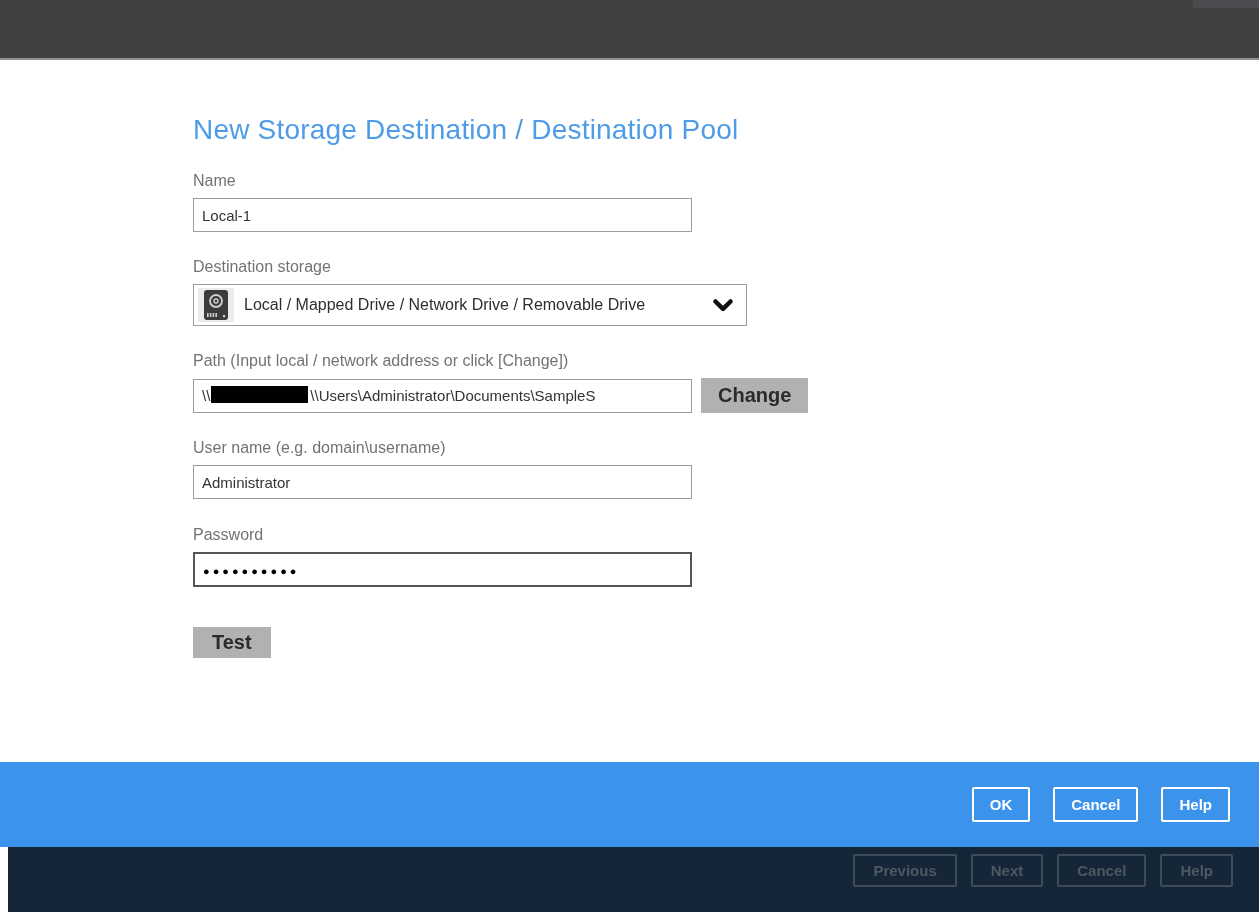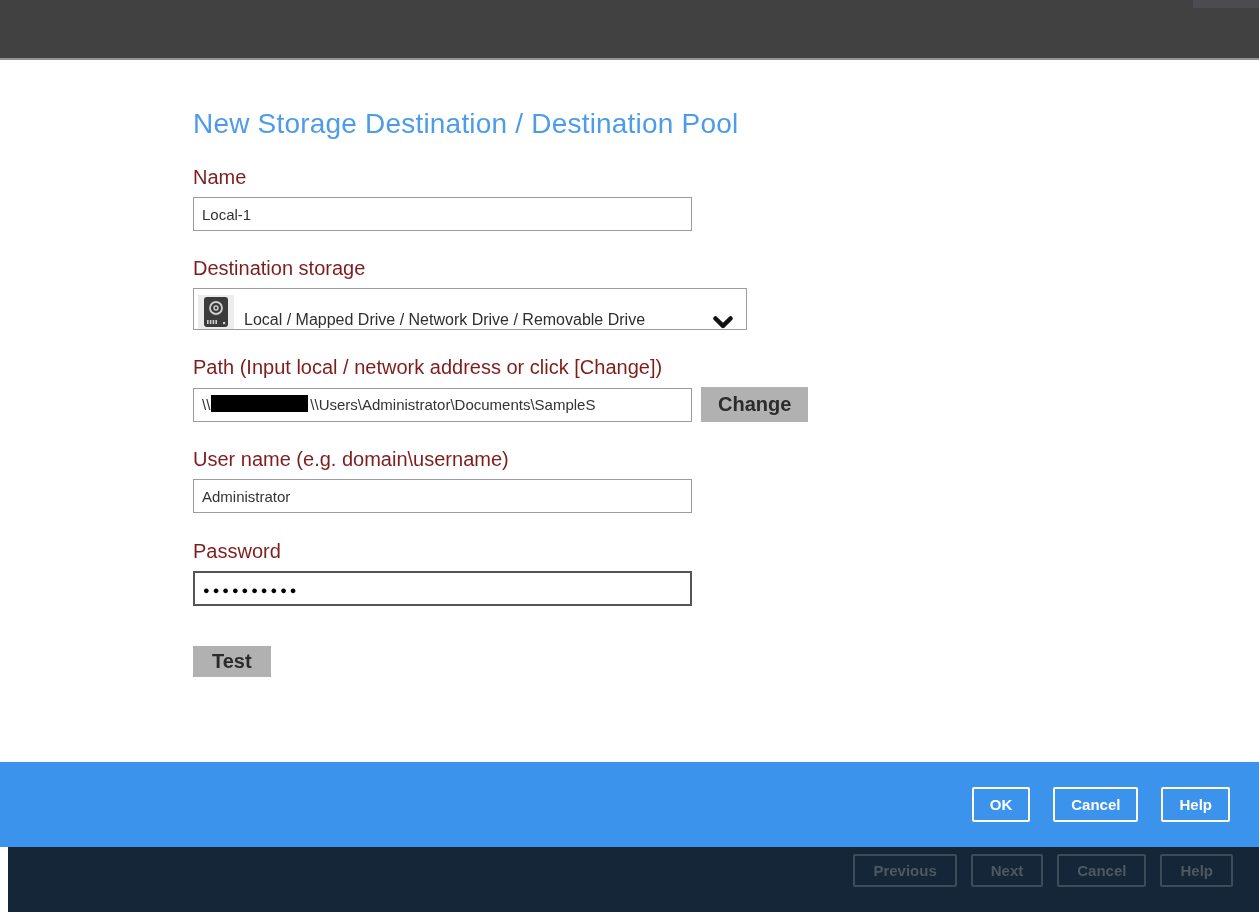--- a/index.html
+++ b/index.html
@@ -16,46 +16,46 @@
     position:absolute; top:0; left:0; right:0;
     height:60px; background:#414141;
     border-bottom:2px solid #929292;
   }
   .scroll-stub {
     position:absolute; top:0; right:0;
     width:66px; height:8px; background:#4b4b50;
   }
 
   
-  .content { position:absolute; top:62px; left:193px; width:900px; }
+  .content { position:absolute; top:68px; left:193px; width:900px; }
 
   .page-title {
     margin-top:46px;
     font-size:28px; font-weight:400; color:#4e9ce8;
     letter-spacing:0.2px;
   }
 
   .field-label {
-    font-size:20px; color:#7f1d1d;
+    font-size:16px; color:#737373;
     margin-top:26px; margin-bottom:8px;
   }
 
   .text-input {
     width:499px; height:34px;
     border:1px solid #9c9c9c; background:#fff;
     display:flex; align-items:center;
     padding:0 8px; font-size:15px; color:#333;
     white-space:nowrap; overflow:hidden;
   }
 
   
   .select-box {
     width:554px; height:42px;
     border:1px solid #9c9c9c; background:#fff;
-    display:flex; align-items:flex-end;
+    display:flex; align-items:center;
     padding:0 13px 0 4px;
   }
   .drive-icon-box {
     width:36px; height:34px; background:#ececec;
     display:flex; align-items:center; justify-content:center;
     margin-right:10px; flex:0 0 auto;
   }
   .select-text { flex:1; font-size:16px; color:#2e2e2e; white-space:nowrap; overflow:hidden; }
   .chevron { flex:0 0 auto; margin-left:8px; display:flex; }
 

